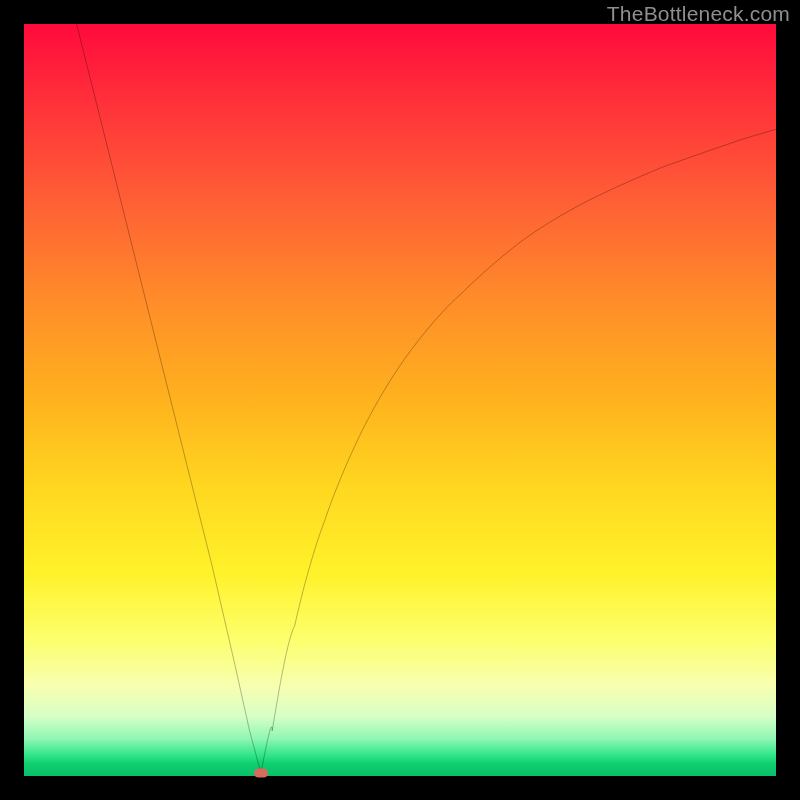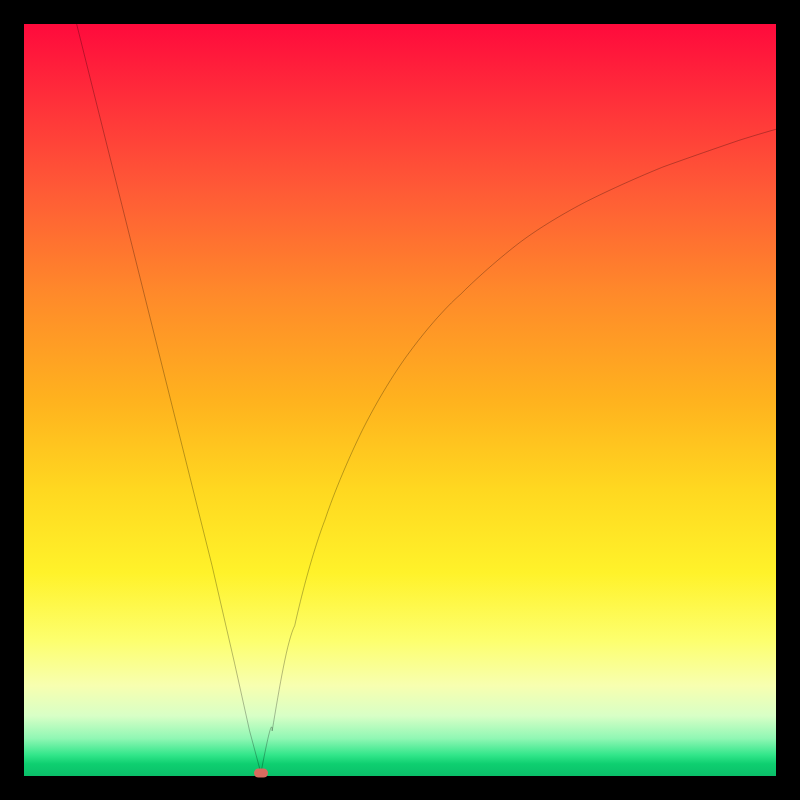--- a/index.html
+++ b/index.html
@@ -99,13 +99,14 @@
                C 62 32, 66 29, 66 29
                C 70 26, 75 23.5, 75 23.5
                C 80 21, 85 19, 85 19
                C 90 17.2, 95 15.5, 95 15.5
                C 97.5 14.7, 100 14, 100 14" fill="none" stroke="#000" stroke-width="0.28" vector-effect="non-scaling-stroke"></path>
     </svg>
 
     <div class="vertex-dot" style="left:31.5%; top:99.6%;"></div>
   </div>
 
+  <div class="watermark">TheBottleneck.com</div>
 </div>
 
 </body></html>

